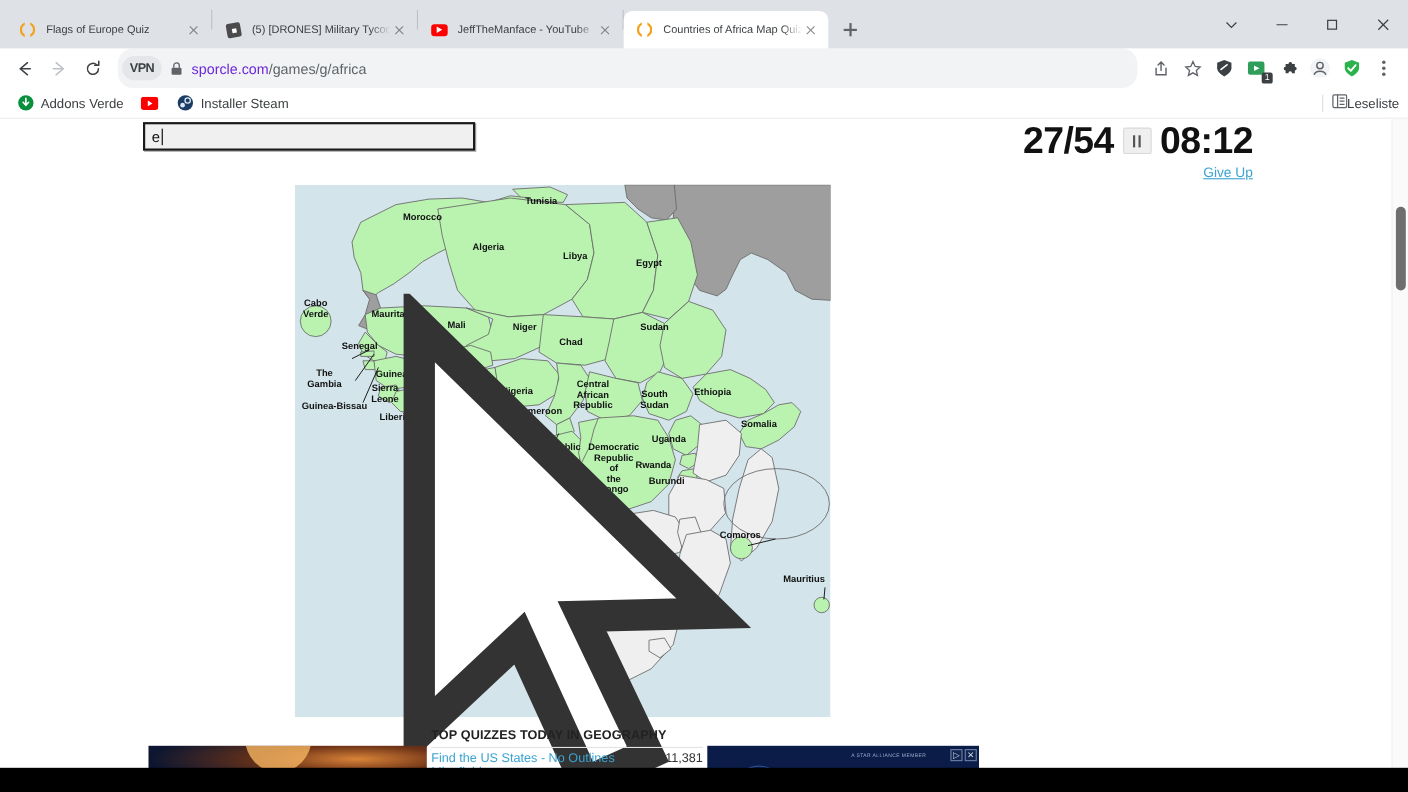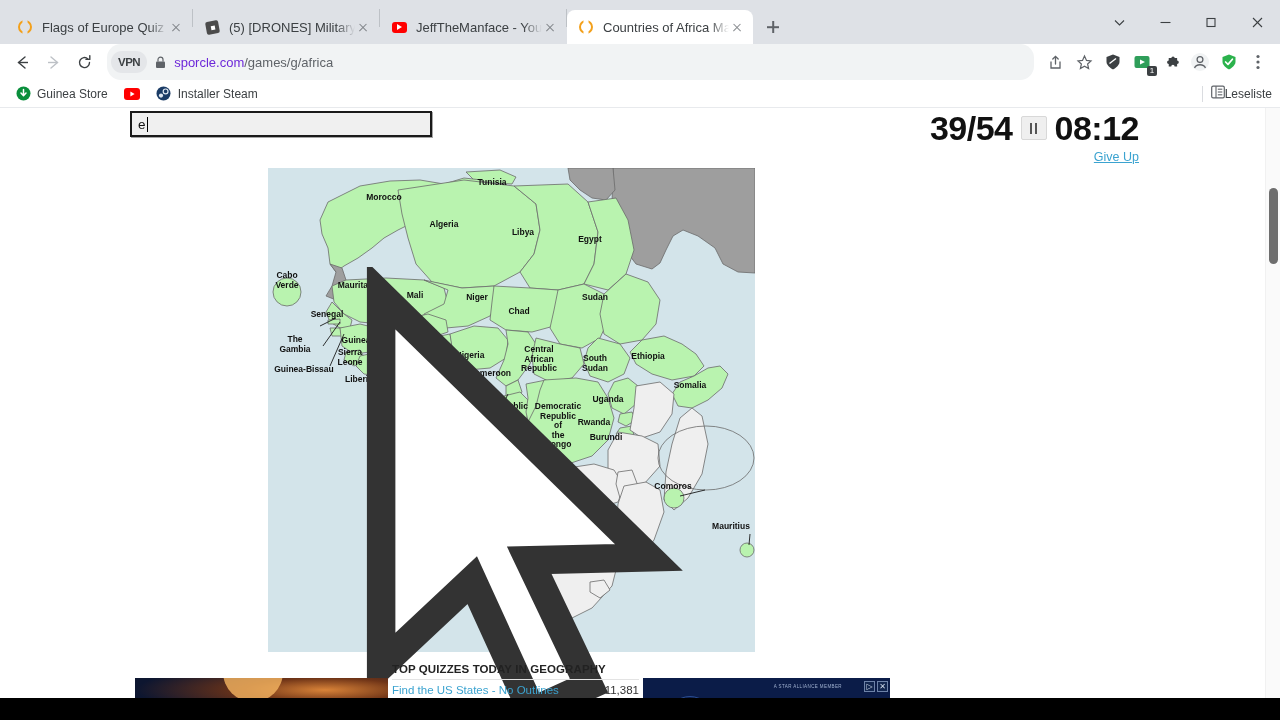--- a/index.html
+++ b/index.html
@@ -21,21 +21,21 @@
   .tab {
     height: 34px; width: 186px; display: flex; align-items: center;
     padding: 0 8px 0 11px; position: relative; border-radius: 8px 8px 0 0;
     font-size: 12.5px; color: #3c4043; cursor: default;
   }
   .tab.inactive { background: transparent; }
   .tab.active { background: #fff; }
   .tab .fav { width: 16px; height: 16px; flex: 0 0 16px; margin-right: 9px;
     display: flex; align-items: center; justify-content: center; }
   .tab .tab-title {
-    flex: 1; white-space: nowrap; overflow: hidden; font-size: 13px;
+    flex: 1; white-space: nowrap; overflow: hidden; font-size: 10px;
     -webkit-mask-image: linear-gradient(to right, #000 85%, transparent 100%);
     mask-image: linear-gradient(to right, #000 85%, transparent 100%);
   }
   .tab .tclose { width: 16px; height: 16px; flex: 0 0 16px; position: relative;
     opacity: .75; }
   .tab .tclose::before, .tab .tclose::after {
     content: ""; position: absolute; left: 3px; top: 7.5px; width: 10px; height: 1.3px;
     background: #5f6368;
   }
   .tab .tclose::before { transform: rotate(45deg); }
@@ -327,21 +327,21 @@
   </div>
 
   <div class="bookmarks">
     <div class="bm">
       <span class="bmi">
         <svg width="15" height="15" viewBox="0 0 15 15">
             <circle cx="7.5" cy="7.5" r="7" fill="#0a8f3c"></circle>
             <path d="M7.5 3.4 V9.4 M5 7 L7.5 9.7 L10 7" stroke="#fff" stroke-width="1.5" fill="none" stroke-linecap="round" stroke-linejoin="round"></path>
           </svg>
       </span>
-      <span>Guinea Store</span>
+      <span>Addons Verde</span>
     </div>
     <div class="bm">
       <span class="bmi" style="margin-right:0">
         <svg width="16" height="12" viewBox="0 0 16 12">
             <rect width="16" height="12" rx="3" fill="#ff0000"></rect>
             <path d="M6.4 3.4 L10.6 6 L6.4 8.6 Z" fill="#fff"></path>
           </svg>
       </span>
       <span></span>
     </div>
@@ -375,21 +375,21 @@
     <div class="content">
 
       <div class="quizhead">
         <div class="answer-input">
           <span class="val">e</span>
             <span class="caret"></span>
         </div>
 
         <div class="scorebar">
           <div class="scoreline">
-            <span class="score">39/54</span>
+            <span class="score">27/54</span>
             <span class="pausebtn">
                 <i></i>
                 <i></i>
               </span>
             <span class="timer">08:12</span>
           </div>
           <a class="giveup" href="#">Give Up</a>
         </div>
       </div>
 

